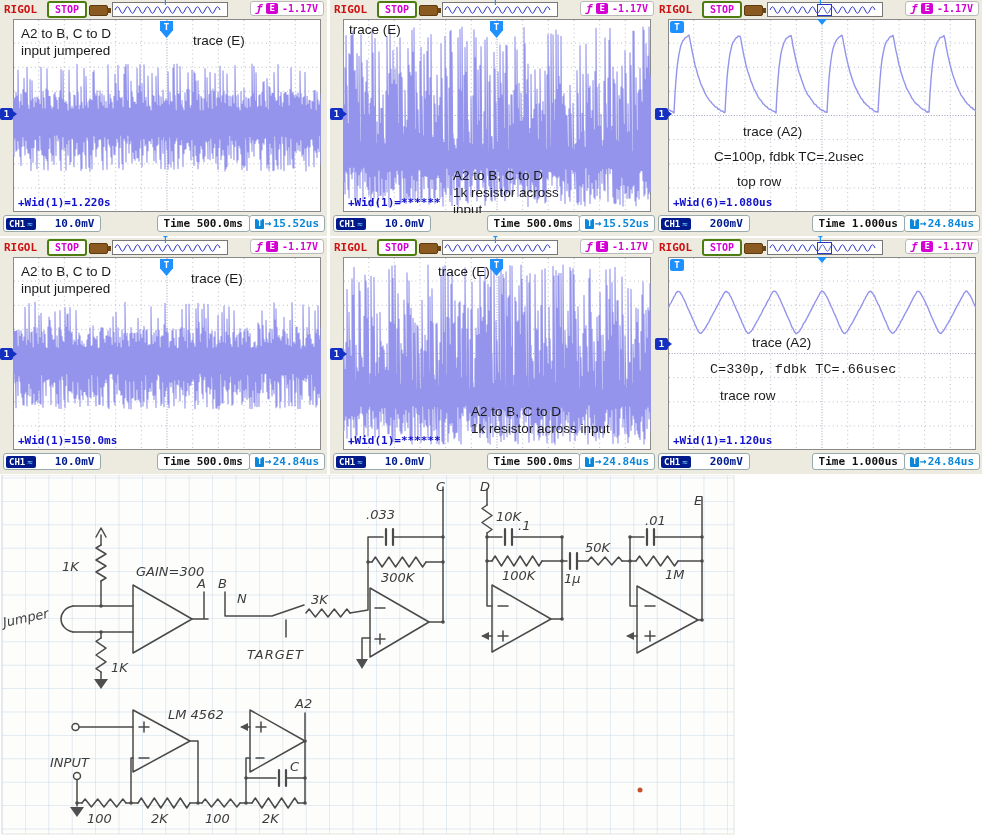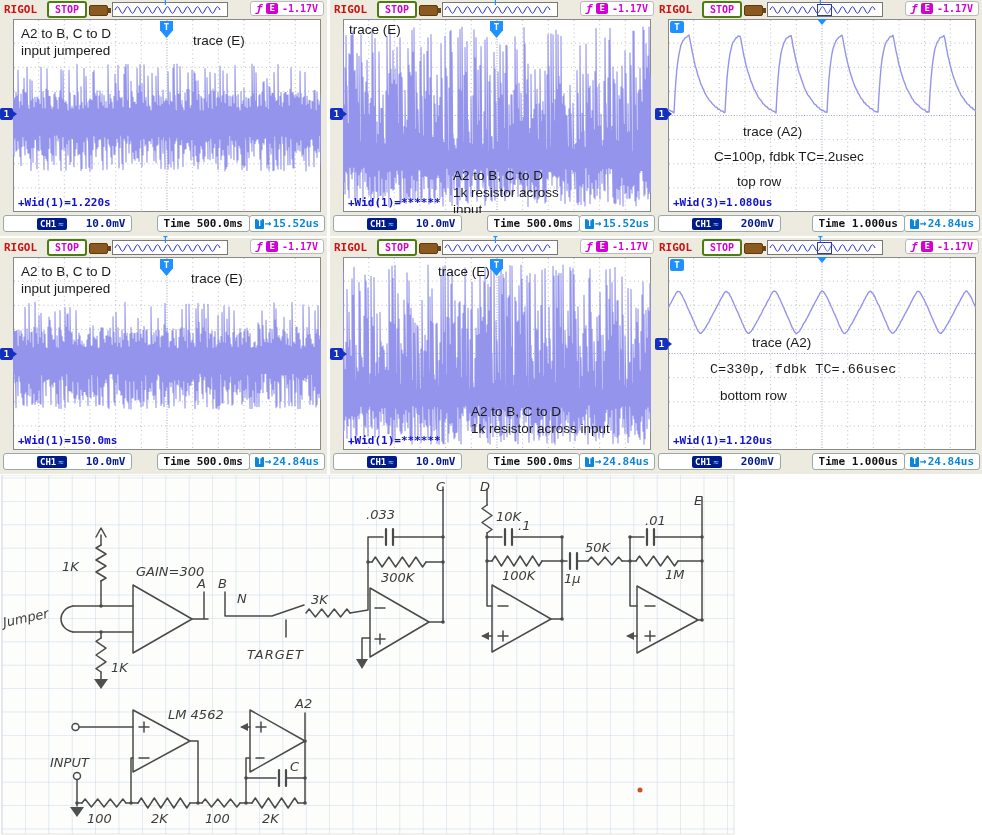--- a/index.html
+++ b/index.html
@@ -53,21 +53,21 @@
   .s3 .note-a{left:8px;top:6px;}   .s3 .note-b{left:178px;top:13px;}
   .s4 .note-a{left:95px;top:6px;}  .s4 .note-b{left:128px;top:146px;}
   .s5 .note-a{left:84px;top:77px;} .s5 .note-b{left:42px;top:104px;font-family:Liberation Mono, monospace;} .s5 .note-c{left:52px;top:130px;}
   .s0 .chmark{top:89px;} .s1 .chmark{top:89px;} .s2 .chmark{top:89px;}
   .s3 .chmark{top:91px;} .s4 .chmark{top:91px;} .s5 .chmark{top:81px;}
   
   .bbar{position:absolute;left:0;top:213px;width:100%;height:23px;background:#edeae0;
         font-family:"DejaVu Sans Mono",monospace;}
   .chpill{position:absolute;left:3px;top:2px;background:#fff;border:1px solid #9aa;border-radius:3px;
         padding:1px 6px 1px 2px;display:flex;align-items:center;gap:4px;}
-  .chbox{background:#001a8c;border-radius:2px;padding:0 3px;display:flex;align-items:center;gap:2px;margin-left:31px;}
+  .chbox{background:#001a8c;border-radius:2px;padding:0 3px;display:flex;align-items:center;gap:2px;}
   .chname{color:#fff;font-weight:bold;font-size:9px;line-height:12px;}
   .coup{color:#7fd4ff;font-style:normal;font-size:9px;line-height:12px;}
   .chval{color:#001a8c;font-weight:bold;font-size:11px;margin-left:15px;}
   .timepill{position:absolute;right:77px;top:2px;background:#fff;border:1px solid #9aa;border-radius:3px;
         padding:1px 6px;color:#111;font-weight:bold;font-size:11px;}
   .offpill{position:absolute;right:2px;top:2px;background:#fff;border:1px solid #9aa;border-radius:3px;
         padding:1px 5px;display:flex;align-items:center;gap:1px;}
   .tbadge{background:#0b86d8;color:#fff;font-size:8px;line-height:10px;padding:0 2px;border-radius:1px;font-weight:bold;}
   .tarr,.tval{color:#0b86d8;font-weight:bold;font-size:11px;}
   
@@ -253,21 +253,21 @@
           <line x1="1" y1="144.8" x2="307" y2="144.8" class="g1"></line>
           <line x1="1" y1="168.9" x2="307" y2="168.9" class="g1"></line>
           <path d="M0,90.6L1,91.4L2,91.3L3,92.3L4,92.2L5,93.3L6,93.9L7,74.5L8,60.6L9,48.9L10,41.3L11,35.1L12,30.3L13,25.9L14,23.8L15,21.6L16,20.7L17,18.9L18,18.5L19,17.8L20,16.8L21,16.1L22,21.2L23,26.2L24,31.5L25,36.3L26,41.2L27,46.0L28,49.1L29,52.5L30,56.8L31,59.2L32,62.2L33,65.6L34,67.2L35,69.7L36,71.6L37,74.4L38,76.0L39,77.9L40,79.0L41,80.9L42,82.0L43,82.7L44,84.4L45,85.5L46,86.1L47,87.6L48,88.3L49,88.4L50,90.2L51,90.2L52,90.9L53,92.1L54,91.9L55,92.3L56,93.6L57,93.3L58,75.1L59,59.5L60,49.0L61,41.3L62,34.5L63,30.3L64,26.0L65,23.3L66,22.1L67,20.3L68,18.8L69,18.7L70,17.0L71,17.4L72,17.2L73,20.6L74,26.6L75,32.2L76,37.1L77,41.3L78,46.0L79,49.6L80,53.0L81,55.9L82,59.2L83,62.4L84,64.6L85,67.2L86,70.1L87,71.5L88,73.4L89,75.5L90,77.8L91,79.2L92,80.4L93,81.4L94,82.9L95,84.8L96,85.2L97,86.6L98,87.6L99,87.7L100,89.3L101,90.2L102,90.5L103,90.6L104,91.5L105,92.1L106,92.2L107,93.1L108,94.1L109,74.3L110,60.4L111,48.7L112,41.4L113,34.3L114,30.1L115,26.9L116,23.5L117,21.9L118,19.8L119,18.9L120,18.4L121,17.3L122,17.3L123,16.4L124,20.6L125,27.1L126,32.0L127,36.7L128,41.5L129,44.9L130,49.5L131,53.2L132,55.8L133,59.0L134,62.1L135,64.8L136,67.7L137,70.3L138,72.0L139,74.4L140,76.1L141,77.2L142,78.5L143,80.1L144,81.3L145,82.8L146,84.8L147,85.3L148,85.8L149,87.6L150,88.3L151,88.7L152,90.2L153,90.7L154,91.6L155,91.3L156,91.9L157,93.1L158,92.9L159,93.4L160,74.8L161,59.5L162,49.4L163,41.0L164,34.5L165,29.8L166,26.7L167,24.2L168,21.9L169,20.4L170,19.3L171,18.1L172,17.7L173,16.7L174,16.2L175,20.7L176,26.5L177,31.3L178,36.8L179,41.2L180,45.4L181,49.2L182,53.0L183,56.2L184,59.2L185,62.3L186,65.0L187,67.7L188,69.6L189,71.6L190,74.3L191,75.2L192,77.3L193,79.3L194,80.1L195,81.4L196,83.7L197,83.8L198,85.4L199,86.2L200,86.9L201,87.8L202,89.5L203,89.6L204,89.8L205,91.2L206,91.9L207,92.5L208,92.7L209,92.8L210,93.2L211,75.0L212,60.7L213,49.2L214,40.5L215,35.0L216,30.1L217,26.3L218,23.4L219,21.8L220,20.9L221,19.1L222,17.9L223,17.3L224,17.6L225,16.3L226,21.2L227,26.8L228,31.9L229,36.1L230,41.2L231,46.0L232,48.8L233,53.3L234,56.3L235,59.5L236,62.3L237,64.8L238,67.7L239,70.2L240,71.7L241,73.8L242,75.2L243,77.2L244,79.4L245,80.5L246,82.3L247,83.7L248,84.3L249,85.5L250,85.9L251,86.8L252,88.2L253,89.0L254,89.7L255,90.6L256,90.9L257,91.0L258,92.3L259,93.3L260,92.7L261,93.2L262,74.4L263,60.6L264,49.7L265,41.4L266,34.7L267,29.5L268,26.8L269,23.6L270,22.2L271,20.5L272,18.6L273,18.3L274,18.0L275,17.6L276,16.6L277,20.3L278,26.8L279,31.9L280,37.1L281,40.9L282,45.6L283,49.2L284,53.1L285,56.4L286,59.3L287,61.9L288,64.9L289,67.4L290,69.4L291,71.7L292,73.8L293,76.1L294,77.4L295,78.7L296,80.2L297,82.1L298,82.9L299,84.6L300,85.3L301,85.9L302,87.4L303,88.6L304,88.5L305,90.0L306,90.5L307,91.3L308,91.6" fill="none" stroke="#9494ec" stroke-width="1.4" stroke-linejoin="round"></path>
         </svg>
       <span class="chmark">1</span>
       <span class="tcorner">T</span>
       <span class="ttri"></span>
       <div class="note note-a">trace (A2)</div>
       <div class="note note-b">C=100p,  fdbk TC=.2usec</div>
       <div class="note note-c">top row</div>
-      <div class="meas">+Wid(3)=1.080us</div>
+      <div class="meas">+Wid(6)=1.080us</div>
     </div>
     <div class="bbar">
       <span class="chpill">
           <span class="chbox">
             <b class="chname">CH1</b>
             <i class="coup">≈</i>
           </span>
           <b class="chval">200mV</b>
         </span>
       <span class="timepill">Time 1.000us</span>
@@ -446,21 +446,21 @@
           <line x1="1" y1="120.6" x2="307" y2="120.6" class="g1"></line>
           <line x1="1" y1="144.8" x2="307" y2="144.8" class="g1"></line>
           <line x1="1" y1="168.9" x2="307" y2="168.9" class="g1"></line>
           <path d="M0,51.0L1,49.6L2,47.2L3,45.8L4,43.8L5,41.9L6,39.7L7,38.3L8,36.0L9,35.0L10,34.5L11,34.6L12,35.2L13,37.0L14,38.2L15,40.5L16,42.5L17,44.4L18,46.8L19,49.3L20,51.6L21,53.5L22,56.2L23,57.9L24,60.6L25,62.7L26,64.8L27,67.7L28,69.5L29,72.0L30,74.0L31,75.1L32,76.4L33,76.3L34,75.3L35,74.1L36,73.1L37,71.4L38,70.0L39,67.9L40,66.3L41,64.8L42,62.6L43,60.4L44,58.8L45,56.8L46,55.0L47,53.4L48,51.3L49,49.4L50,47.5L51,45.7L52,43.7L53,41.5L54,40.2L55,38.1L56,36.4L57,35.0L58,34.5L59,34.9L60,35.7L61,36.3L62,38.6L63,40.0L64,42.5L65,44.6L66,47.1L67,49.2L68,51.6L69,53.8L70,55.7L71,58.3L72,60.9L73,62.5L74,65.5L75,67.6L76,70.0L77,71.9L78,74.2L79,75.3L80,76.3L81,76.4L82,75.1L83,74.5L84,73.1L85,71.4L86,69.9L87,67.9L88,66.3L89,64.2L90,62.8L91,60.8L92,58.9L93,57.3L94,55.3L95,52.8L96,51.0L97,49.4L98,47.6L99,45.3L100,43.5L101,42.1L102,40.0L103,37.6L104,36.2L105,34.6L106,34.1L107,34.2L108,35.1L109,36.5L110,38.2L111,40.6L112,42.1L113,44.8L114,46.9L115,49.3L116,51.2L117,53.9L118,55.9L119,58.6L120,60.8L121,62.8L122,64.9L123,67.8L124,70.1L125,71.7L126,73.9L127,75.3L128,76.5L129,76.1L130,75.4L131,74.7L132,73.3L133,71.6L134,70.1L135,67.7L136,65.9L137,64.8L138,62.9L139,61.0L140,59.1L141,57.2L142,55.2L143,53.4L144,51.1L145,49.3L146,47.7L147,45.3L148,43.6L149,41.8L150,39.9L151,38.3L152,35.9L153,34.9L154,34.0L155,34.7L156,35.3L157,36.8L158,38.5L159,40.1L160,42.2L161,44.7L162,46.6L163,49.3L164,51.0L165,53.6L166,56.0L167,57.8L168,60.2L169,62.5L170,65.1L171,67.8L172,69.7L173,71.7L174,74.0L175,75.2L176,76.4L177,76.5L178,75.5L179,74.8L180,73.2L181,71.2L182,69.5L183,67.8L184,66.4L185,64.6L186,62.6L187,60.6L188,58.9L189,57.2L190,54.7L191,53.0L192,51.6L193,49.6L194,47.3L195,45.8L196,43.3L197,41.8L198,39.6L199,38.1L200,36.1L201,35.1L202,34.3L203,34.5L204,35.7L205,36.9L206,38.2L207,40.1L208,42.7L209,44.8L210,47.1L211,48.6L212,51.0L213,53.7L214,55.6L215,58.5L216,60.7L217,63.1L218,64.8L219,67.7L220,69.9L221,72.3L222,73.7L223,75.1L224,76.0L225,76.2L226,75.7L227,74.2L228,73.5L229,71.4L230,69.9L231,68.2L232,66.5L233,64.1L234,62.8L235,60.7L236,58.8L237,56.8L238,55.2L239,53.3L240,51.4L241,49.7L242,47.6L243,45.3L244,43.6L245,41.4L246,39.7L247,38.1L248,36.5L249,34.5L250,34.5L251,34.4L252,35.4L253,37.1L254,38.8L255,40.6L256,42.3L257,44.8L258,46.7L259,48.8L260,50.9L261,53.6L262,55.7L263,58.4L264,60.8L265,62.9L266,65.3L267,67.4L268,69.6L269,71.8L270,74.1L271,75.3L272,76.1L273,76.5L274,75.2L275,74.3L276,73.0L277,71.4L278,69.5L279,67.7L280,66.4L281,64.4L282,62.6L283,60.7L284,58.9L285,57.1L286,55.1L287,52.9L288,51.2L289,49.1L290,47.4L291,45.6L292,43.9L293,41.9L294,40.1L295,38.4L296,36.2L297,35.2L298,34.0L299,34.3L300,35.6L301,37.0L302,38.3L303,40.1L304,42.0L305,44.8L306,47.0L307,49.0L308,50.9" fill="none" stroke="#9494ec" stroke-width="1.4" stroke-linejoin="round"></path>
         </svg>
       <span class="chmark">1</span>
       <span class="tcorner">T</span>
       <span class="ttri"></span>
       <div class="note note-a">trace (A2)</div>
       <div class="note note-b">C=330p,  fdbk TC=.66usec</div>
-      <div class="note note-c">bottom row</div>
+      <div class="note note-c">trace row</div>
       <div class="meas">+Wid(1)=1.120us</div>
     </div>
     <div class="bbar">
       <span class="chpill">
           <span class="chbox">
             <b class="chname">CH1</b>
             <i class="coup">≈</i>
           </span>
           <b class="chval">200mV</b>
         </span>

